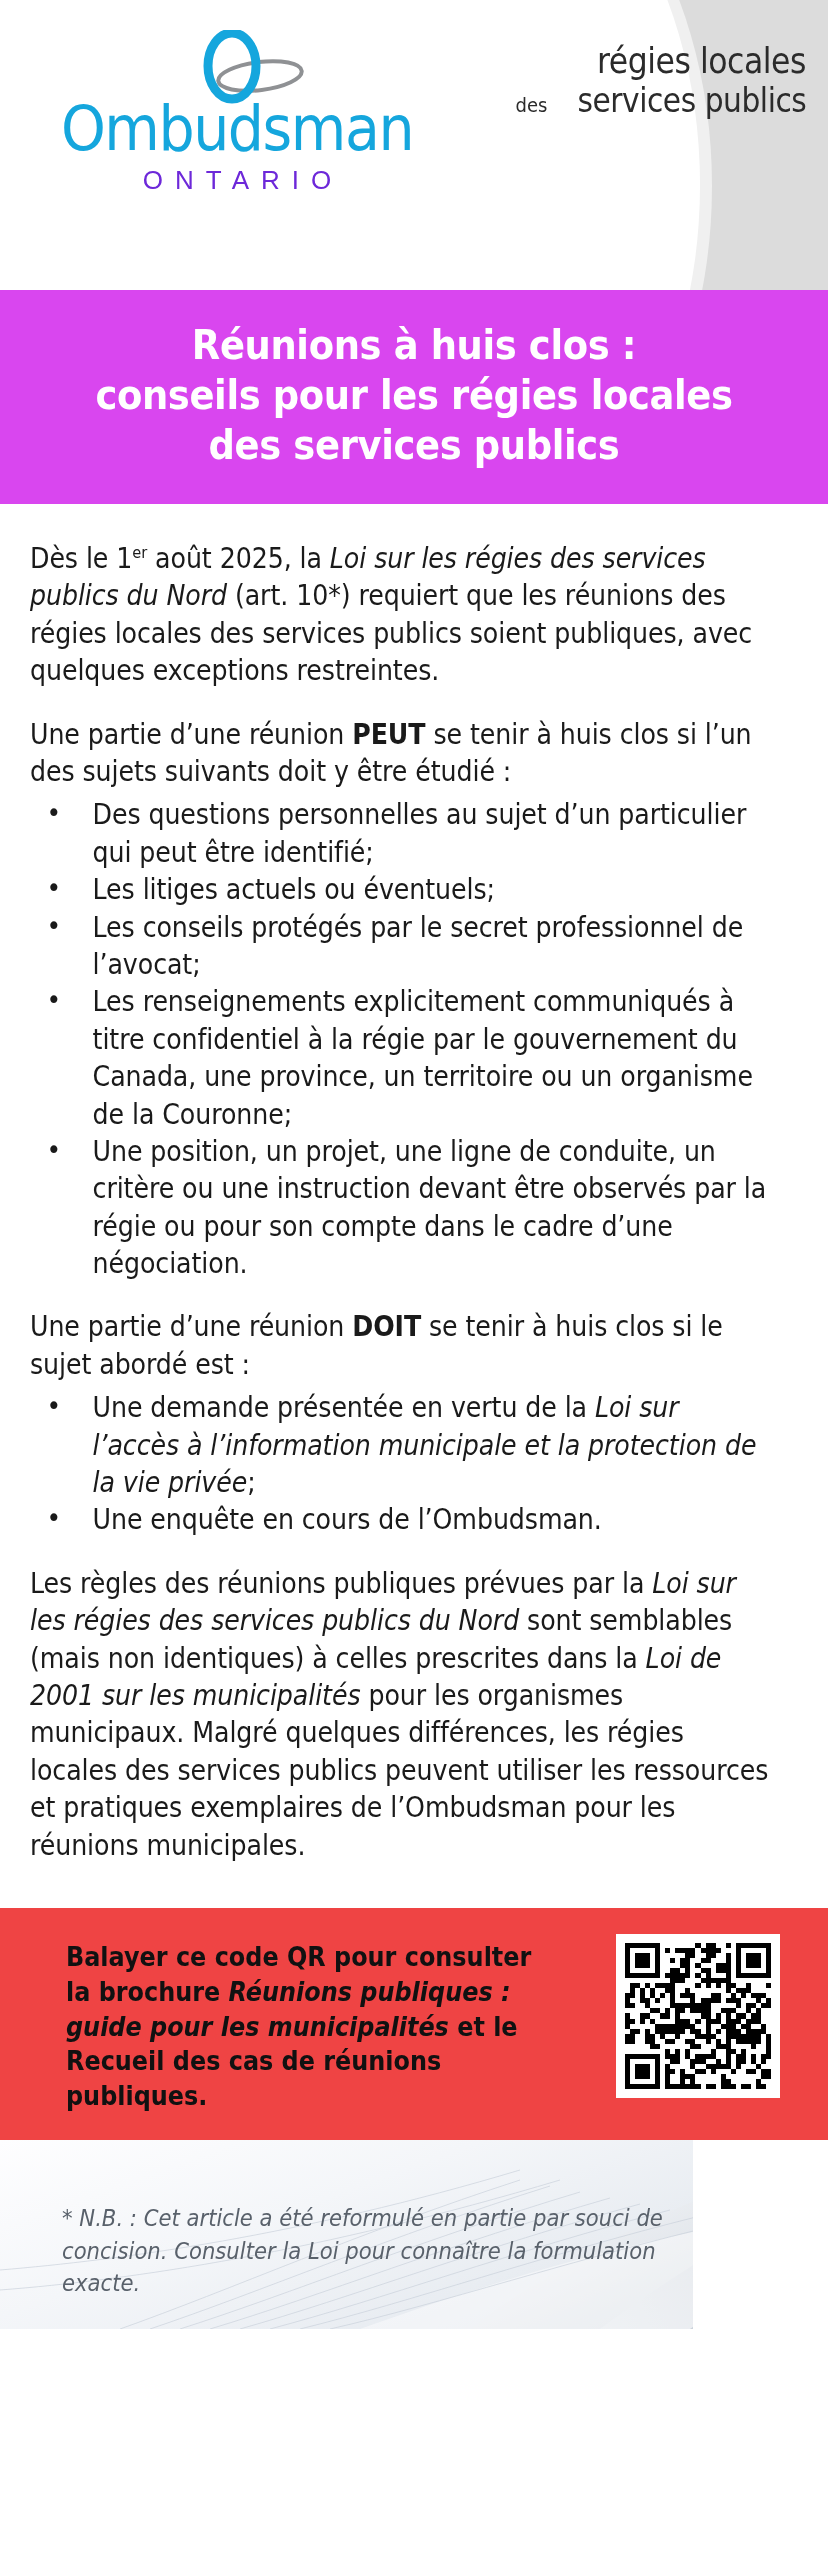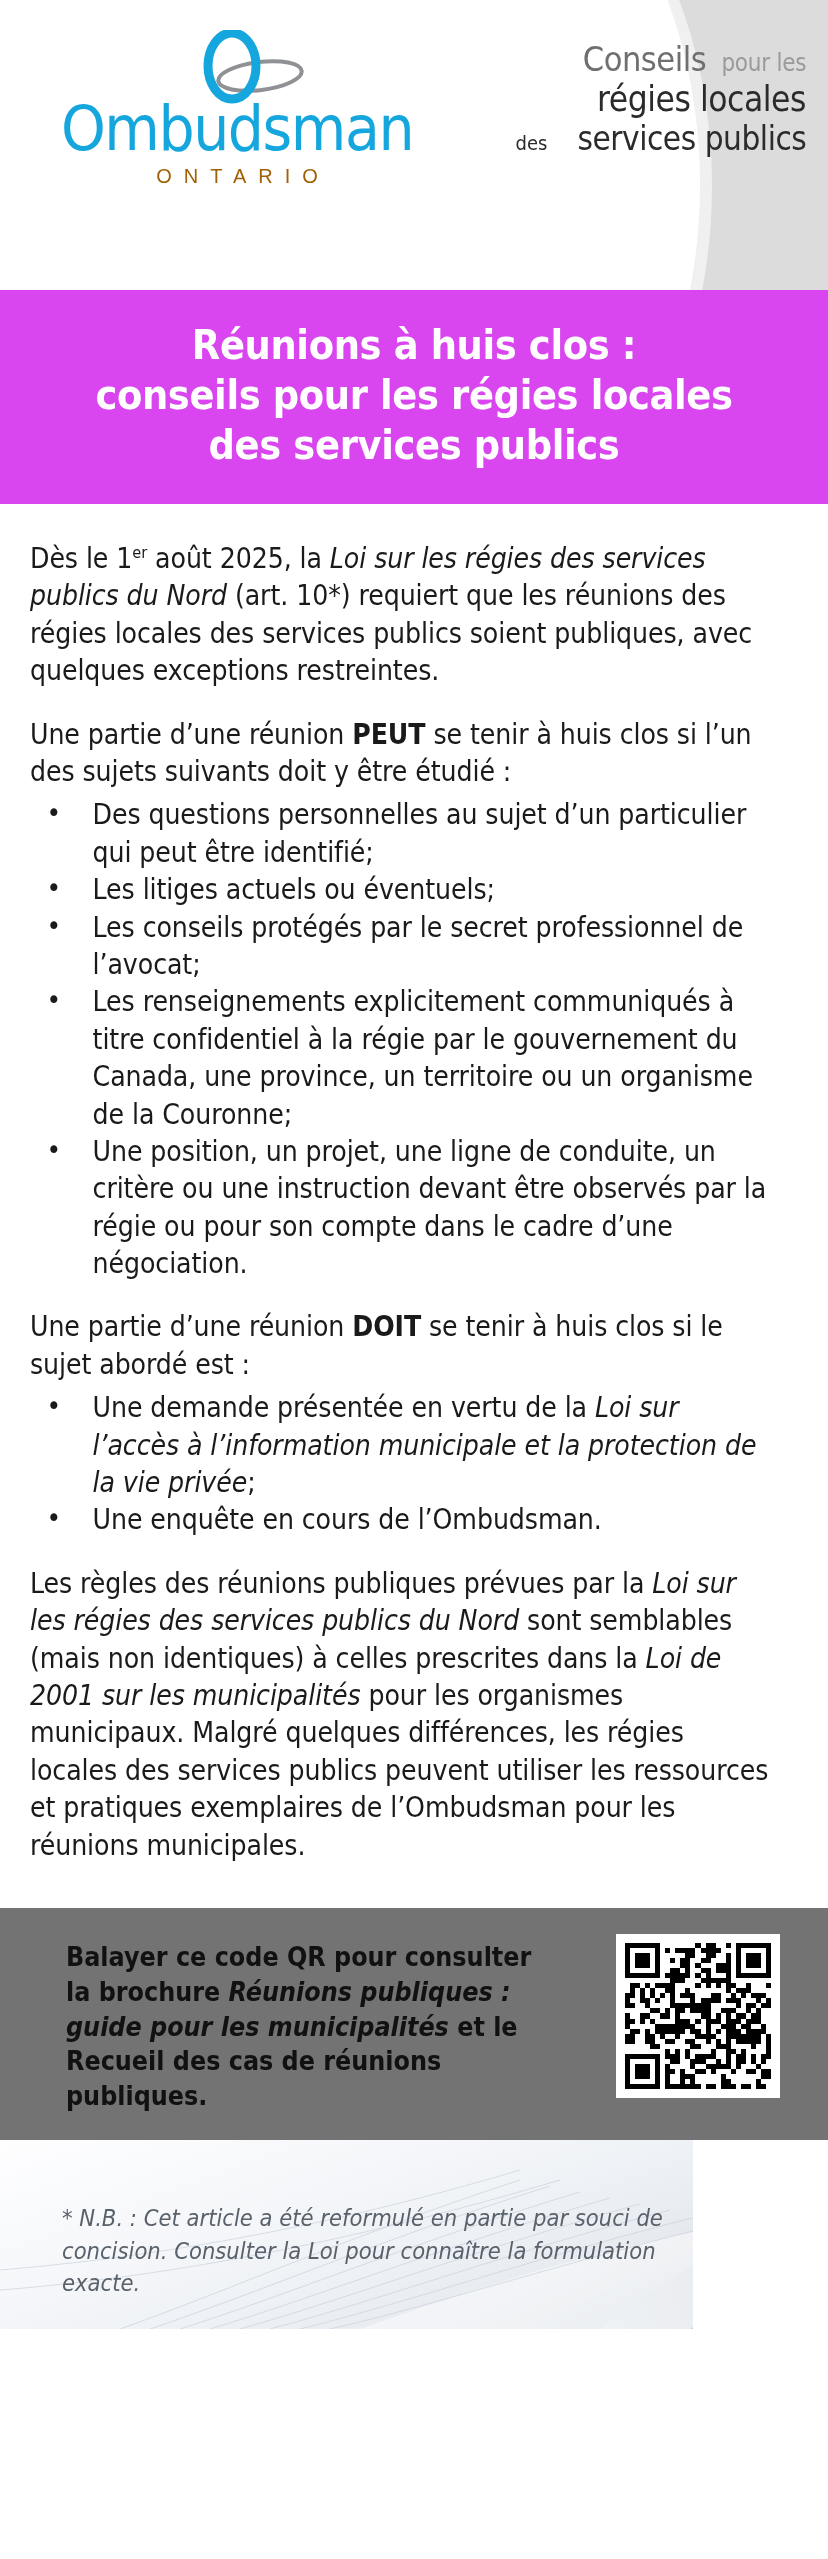--- a/index.html
+++ b/index.html
@@ -69,23 +69,23 @@
     color: #15a6dd;
     line-height: 0.95;
     margin-top: -8px;
     text-align: center;
     width: 430px;
     transform: scaleX(0.92);
     transform-origin: center top;
   }
   .logo-sub {
     font-family: "Liberation Sans", sans-serif;
-    font-size: 20px;
+    font-size: 26px;
     letter-spacing: 12px;
-    color: #a16207;
+    color: #6d28d9;
     text-align: center;
     width: 430px;
     margin-top: 6px;
     padding-left: 12px;
   }
 
   .header-tag {
     position: absolute;
     right: 22px;
     top: 40px;
@@ -205,21 +205,21 @@
     position: absolute;
     left: 0; top: -1px;
     font-size: 27px;
   }
   ul.bullets li i { font-style: italic; }
 
   
   .qr-band {
     margin-top: 8px;
     width: 828px;
-    background: #737373;
+    background: #ef4444;
     padding: 26px 36px 26px 66px;
     display: flex;
     align-items: flex-start;
     gap: 28px;
     min-height: 200px;
   }
   .qr-text {
     flex: 1;
     font-family: "DejaVu Sans", sans-serif;
     font-weight: bold;
@@ -278,23 +278,20 @@
       <svg width="120" height="78" viewBox="0 0 120 78" xmlns="http://www.w3.org/2000/svg">
         <ellipse cx="66" cy="46" rx="42" ry="14" fill="none" stroke="#8f9194" stroke-width="4" transform="rotate(-7 66 46)"></ellipse>
         <ellipse cx="38" cy="36" rx="24" ry="33" fill="none" stroke="#15a6dd" stroke-width="9"></ellipse>
       </svg>
     </div>
     <div class="logo-word">Ombudsman</div>
     <div class="logo-sub">ONTARIO</div>
   </div>
 
   <div class="header-tag">
-    <div class="tag-l1">
-      <span class="tag-big">Conseils</span><span class="tag-small">pour les</span>
-    </div>
     <div class="tag-l2">régies locales</div>
     <div class="tag-l3">
       <span class="tag-tiny">des</span><span class="tag-dark">services publics</span>
     </div>
   </div>
 </div>
 
 <div class="title-band">
   <h1>
     <span>Réunions à huis clos :</span><br>

